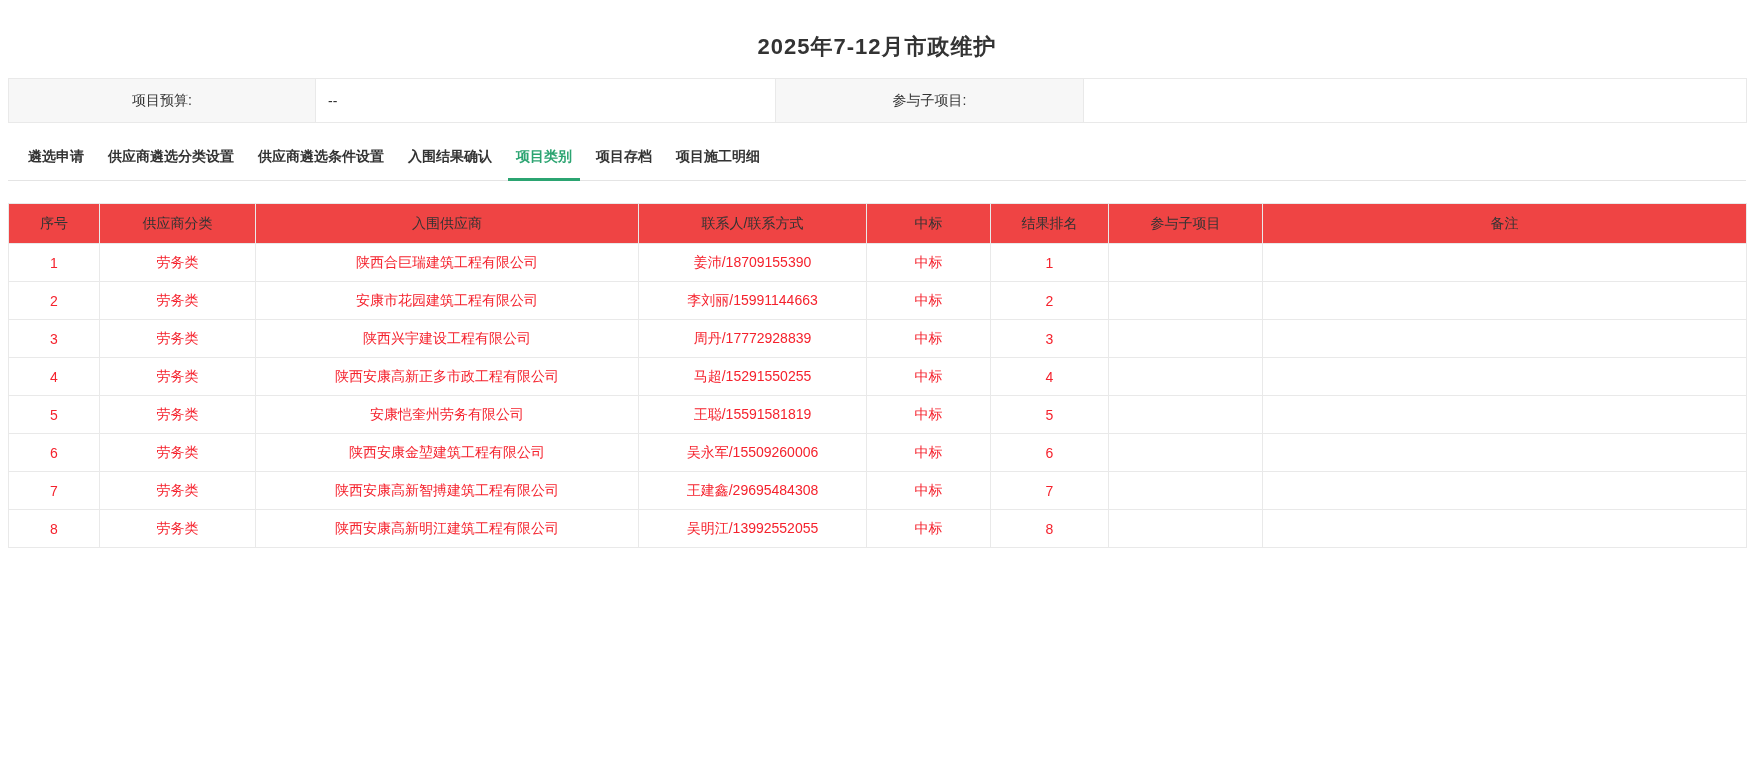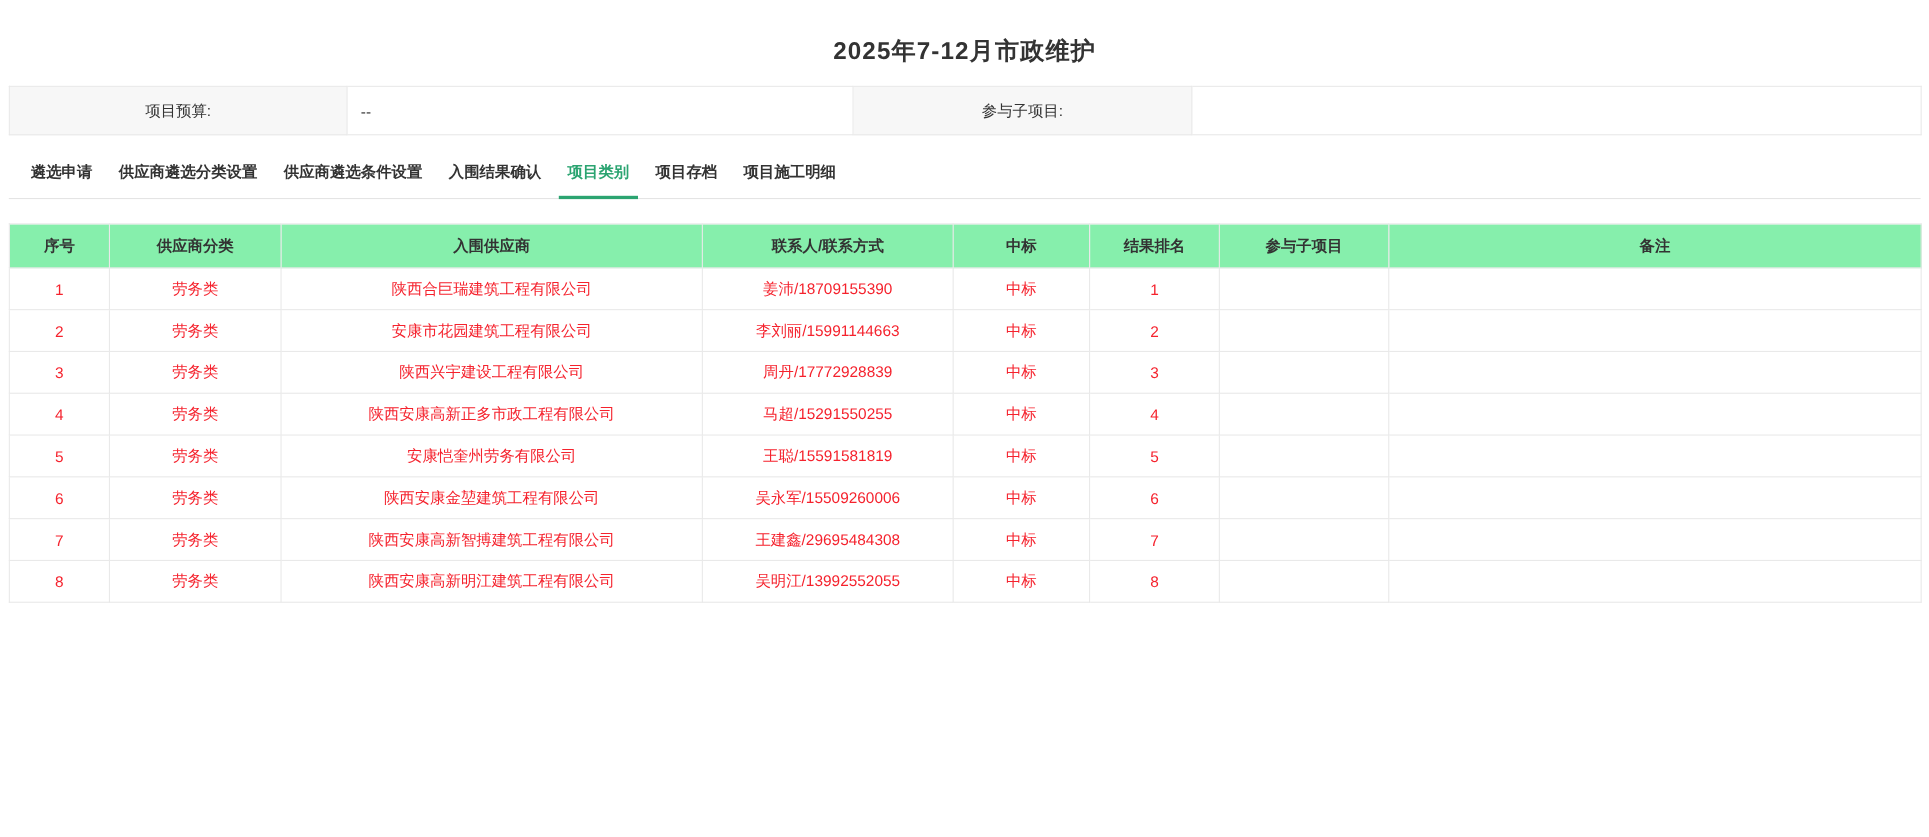--- a/index.html
+++ b/index.html
@@ -73,25 +73,25 @@
   }
 
   
   table.results-table {
     width: 100%;
     border-collapse: collapse;
     table-layout: fixed;
     margin-top: 22px;
   }
   table.results-table th {
-    background: #86efac;
+    background: #ef4444;
     border: 1px solid #e9e9e9;
     height: 40px;
     font-size: 14px;
-    font-weight: bold;
+    font-weight: normal;
     color: #333333;
     text-align: center;
   }
   table.results-table td {
     border: 1px solid #e9e9e9;
     height: 38px;
     font-size: 14px;
     text-align: center;
     color: var(--row-red, #f5222d);
     background: #ffffff;

